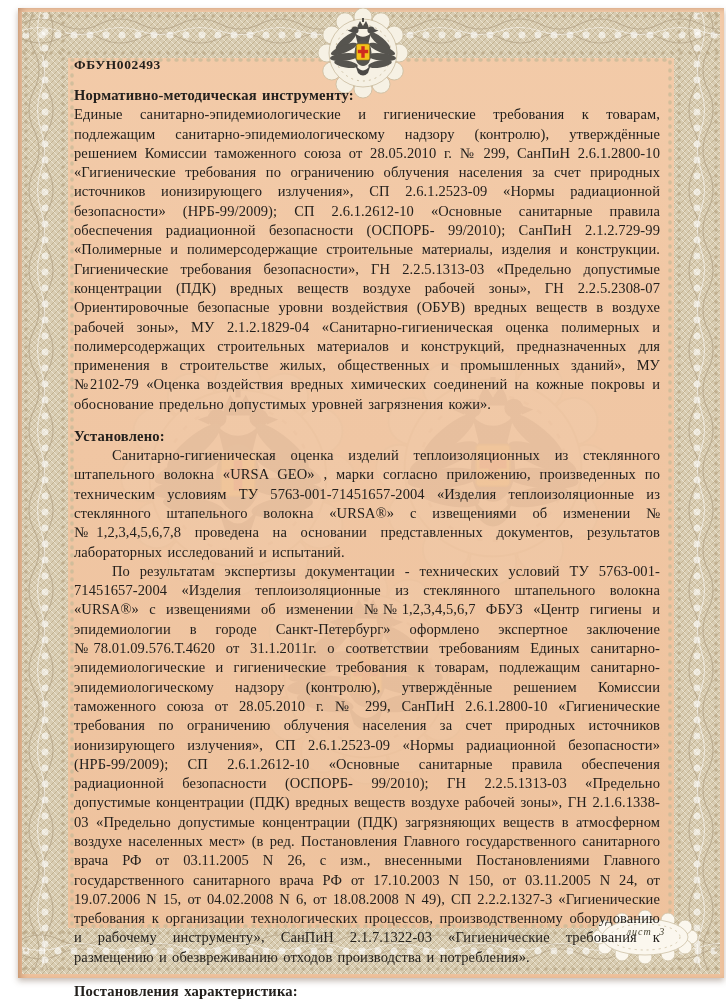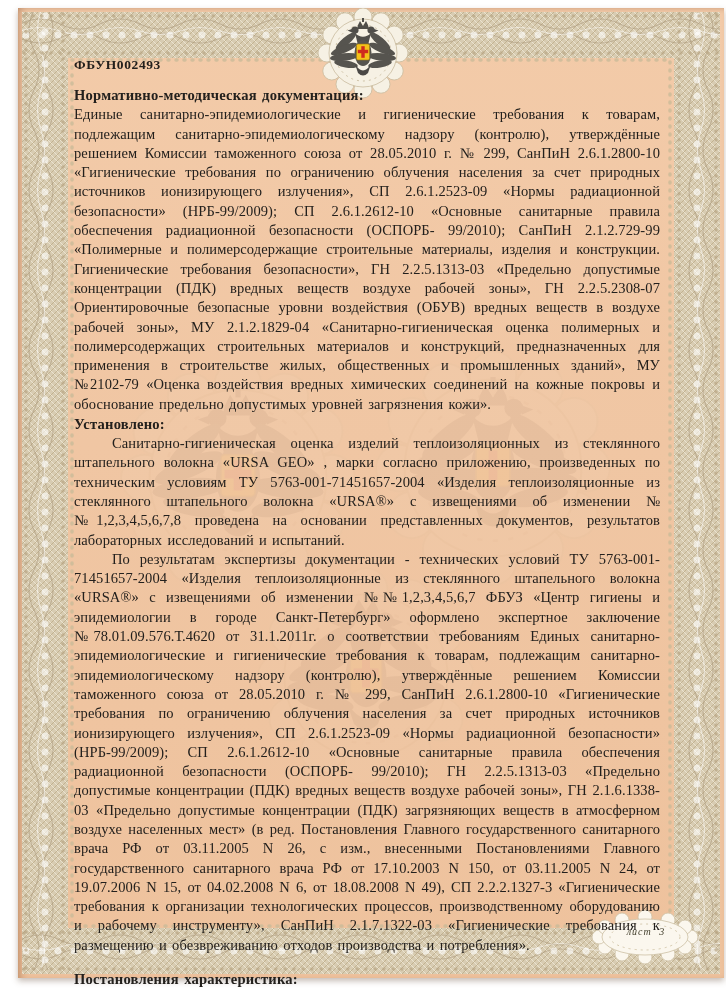--- a/index.html
+++ b/index.html
@@ -12,21 +12,21 @@
   }
   svg.deco { position:absolute; left:0; top:0; z-index:1; pointer-events:none; }
   .content {
     position:absolute; left:56px; top:47px; width:586px; z-index:2;
     color:#23201d; font-size:14.5px; line-height:19.3px;
     text-align:justify; letter-spacing:.1px; word-spacing:1.5px;
   }
   .doc-number { font-weight:bold; font-size:13.5px; letter-spacing:.6px; margin-bottom:11px; text-align:left; }
   h2.h { font-size:14.6px; line-height:20px; font-weight:bold; text-align:left; letter-spacing:.2px; }
   .sec-norm { margin-top:0; }
-  .sec-ust  { margin-top:0; }
+  .sec-ust  { margin-top:12px; }
   .sec-hyg  { margin-top:14px; }
   p.p { margin:0; }
   p.ind { text-indent:38px; }
   .sheet-badge {
     position:absolute; left:584px; top:918px; width:88px; height:24px; z-index:3;
     text-align:center; font-style:italic; font-size:10px; color:#45412f;
     letter-spacing:1px; word-spacing:4px;
   }
 </style>
 </head>
@@ -156,21 +156,21 @@
         <ellipse cx="627" cy="929" rx="35" ry="13" fill="none" stroke="#d5c9ad" stroke-width="1" stroke-dasharray="2 4"></ellipse>
       </g>
 
       <use href="#crest" transform="translate(300,0)"></use>
     </svg>
 
     <div class="content">
       <div class="doc-number">ФБУН002493</div>
 
       <section class="sec-norm">
-        <h2 class="h">Нормативно-методическая документация:</h2>
+        <h2 class="h">Нормативно-методическая инструменту:</h2>
         <p class="p">Единые санитарно-эпидемиологические и гигиенические  требования к товарам, подлежащим санитарно-эпидемиологическому надзору (контролю), утверждённые решением Комиссии таможенного союза от 28.05.2010 г. № 299, СанПиН 2.6.1.2800-10 «Гигиенические требования по ограничению облучения населения за счет природных источников ионизирующего излучения», СП 2.6.1.2523-09 «Нормы радиационной безопасности» (НРБ-99/2009); СП 2.6.1.2612-10 «Основные санитарные правила обеспечения радиационной безопасности (ОСПОРБ- 99/2010); СанПиН 2.1.2.729-99 «Полимерные и полимерсодержащие строительные материалы, изделия и конструкции. Гигиенические требования безопасности», ГН 2.2.5.1313-03 «Предельно допустимые концентрации (ПДК) вредных веществ воздухе рабочей зоны», ГН 2.2.5.2308-07 Ориентировочные безопасные уровни воздействия (ОБУВ) вредных веществ в воздухе рабочей зоны», МУ 2.1.2.1829-04 «Санитарно-гигиеническая оценка полимерных и полимерсодержащих строительных материалов и конструкций, предназначенных для применения в строительстве жилых, общественных и промышленных зданий», МУ №2102-79 «Оценка воздействия вредных химических соединений на кожные покровы и обоснование предельно допустимых уровней загрязнения кожи».</p>
       </section>
 
       <section class="sec-ust">
         <h2 class="h">Установлено:</h2>
         <p class="p ind">Санитарно-гигиеническая оценка изделий теплоизоляционных из стеклянного штапельного волокна «URSA GEO» , марки согласно приложению, произведенных по техническим условиям ТУ 5763-001-71451657-2004 «Изделия теплоизоляционные из стеклянного штапельного волокна «URSA®» с извещениями об изменении №№1,2,3,4,5,6,7,8 проведена на основании представленных документов, результатов лабораторных исследований и испытаний.</p>
         <p class="p ind">По  результатам экспертизы документации - технических условий ТУ 5763-001-71451657-2004 «Изделия теплоизоляционные из стеклянного штапельного волокна «URSA®» с извещениями об изменении №№1,2,3,4,5,6,7 ФБУЗ «Центр гигиены и эпидемиологии в городе Санкт-Петербург» оформлено экспертное заключение №78.01.09.576.Т.4620 от 31.1.2011г. о соответствии требованиям Единых санитарно-эпидемиологические и гигиенические  требования к товарам, подлежащим санитарно-эпидемиологическому надзору (контролю), утверждённые решением Комиссии таможенного союза от 28.05.2010 г. № 299, СанПиН 2.6.1.2800-10 «Гигиенические требования по ограничению облучения населения за счет природных источников ионизирующего излучения», СП 2.6.1.2523-09 «Нормы радиационной безопасности» (НРБ-99/2009); СП 2.6.1.2612-10 «Основные санитарные правила обеспечения радиационной безопасности (ОСПОРБ- 99/2010); ГН 2.2.5.1313-03 «Предельно допустимые концентрации (ПДК) вредных веществ воздухе рабочей зоны», ГН 2.1.6.1338-03 «Предельно допустимые концентрации (ПДК) загрязняющих веществ в атмосферном воздухе населенных мест» (в ред. Постановления Главного государственного санитарного врача РФ от 03.11.2005 N 26, с изм., внесенными Постановлениями Главного государственного санитарного врача РФ от 17.10.2003 N 150, от 03.11.2005 N 24, от 19.07.2006 N 15, от 04.02.2008 N 6, от 18.08.2008 N 49), СП 2.2.2.1327-3 «Гигиенические требования к организации технологических процессов, производственному оборудованию и рабочему инструменту», СанПиН 2.1.7.1322-03 «Гигиенические требования к размещению и обезвреживанию отходов производства и потребления».</p>
       </section>
 
       <section class="sec-hyg">

